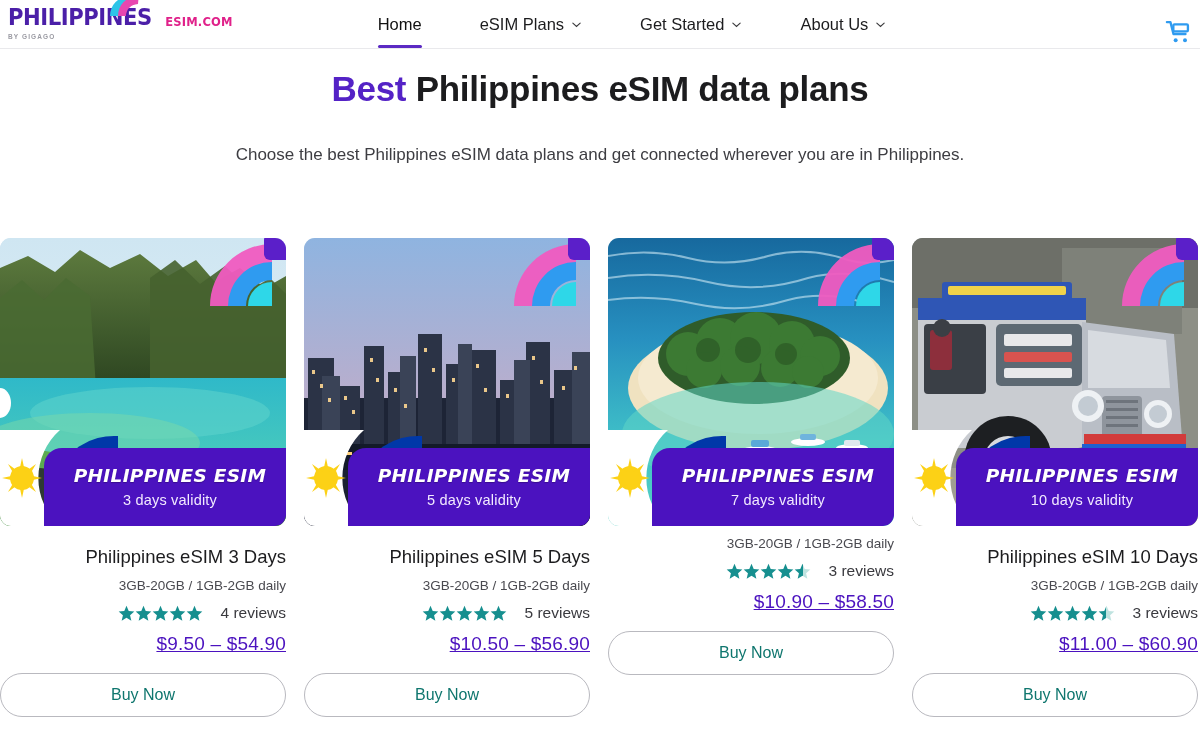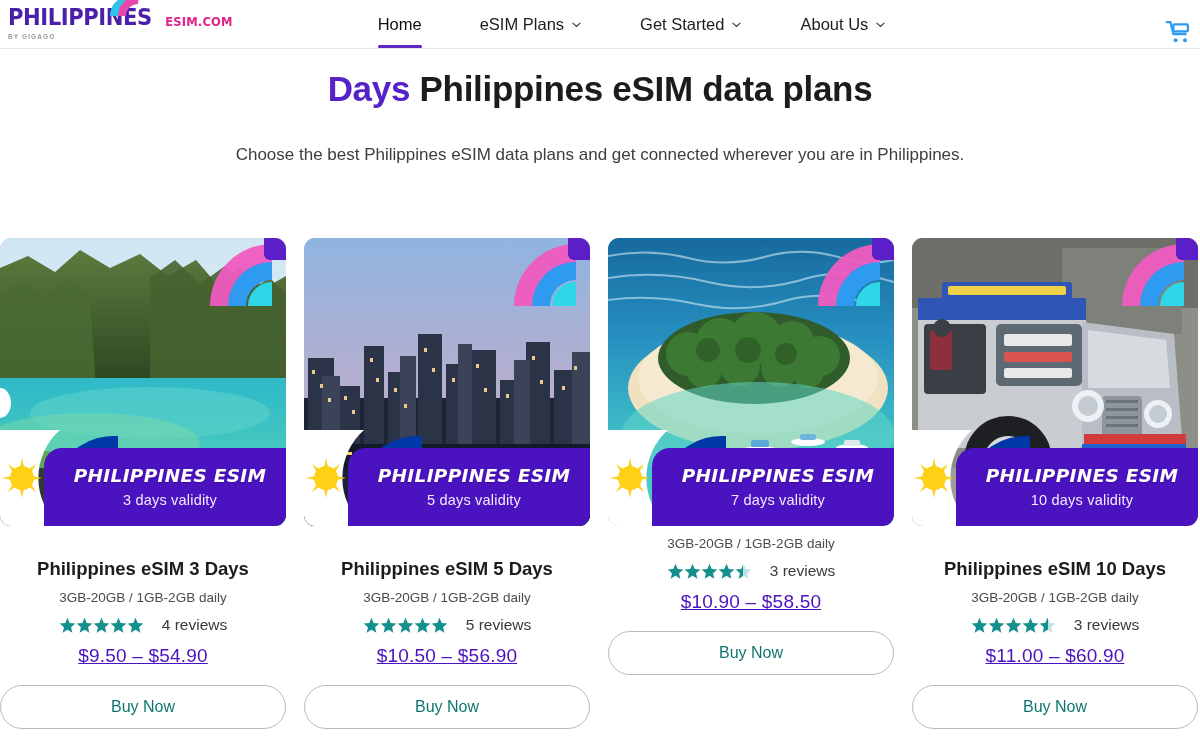--- a/index.html
+++ b/index.html
@@ -85,21 +85,21 @@
     position: absolute;
     top: 238px; left: 0; right: 0;
     display: flex;
     gap: 18px;
     padding: 0 0px;
   }
   .card {
     width: 286px;
     flex: 0 0 286px;
     display: flex; flex-direction: column;
-    align-items: center;
+    align-items: flex-end;
     position: relative;
   }
   .card:first-child { margin-left: 0px; }
 
   .thumb {
     position: relative;
     width: 286px; height: 288px;
     border-radius: 11px;
     overflow: hidden;
     background: #cfe3ef;
@@ -136,22 +136,22 @@
   .carousel-notch {
     position: absolute; left: -11px; top: 150px;
     width: 22px; height: 30px;
     background: #ffffff;
     border-radius: 50%;
     z-index: 5;
   }
 
   
   .c-title {
-    margin-top: 32px;
-    font-size: 18.5px; color: #1c1c1e; font-weight: 700;
+    margin-top: 20px;
+    font-size: 18.5px; color: #1c1c1e; font-weight: 400;
     text-align: center; line-height: 1.2;
   }
   .c-data {
     margin-top: 10px;
     font-size: 13.5px; color: #4a4a50; text-align: center;
   }
   .c-rating {
     margin-top: 11px;
     display: flex; align-items: center; justify-content: center; gap: 18px;
   }
@@ -226,21 +226,21 @@
   <svg class="cart" viewBox="0 0 24 24">
     <path d="M2.5 3.5 h3 l2.6 10.2 h10.3" fill="none" stroke="#2f9bf0" stroke-width="2" stroke-linecap="round" stroke-linejoin="round"></path>
     <rect x="8" y="5.5" width="12.5" height="6" rx="1" fill="none" stroke="#2f9bf0" stroke-width="2"></rect>
     <circle cx="10" cy="19" r="1.7" fill="#2f9bf0"></circle>
     <circle cx="18" cy="19" r="1.7" fill="#2f9bf0"></circle>
   </svg>
 </div>
 
 <div class="hero">
   <h1>
-    <span class="accent">Days</span><span> Philippines eSIM data plans</span>
+    <span class="accent">Best</span><span> Philippines eSIM data plans</span>
   </h1>
   <p>Choose the best Philippines eSIM data plans and get connected wherever you are in Philippines.</p>
 </div>
 
 <div class="grid">
 
   <div class="card">
     <div class="carousel-notch"></div>
     <div class="thumb">
       <svg class="photo" viewBox="0 0 286 288" preserveAspectRatio="none">

